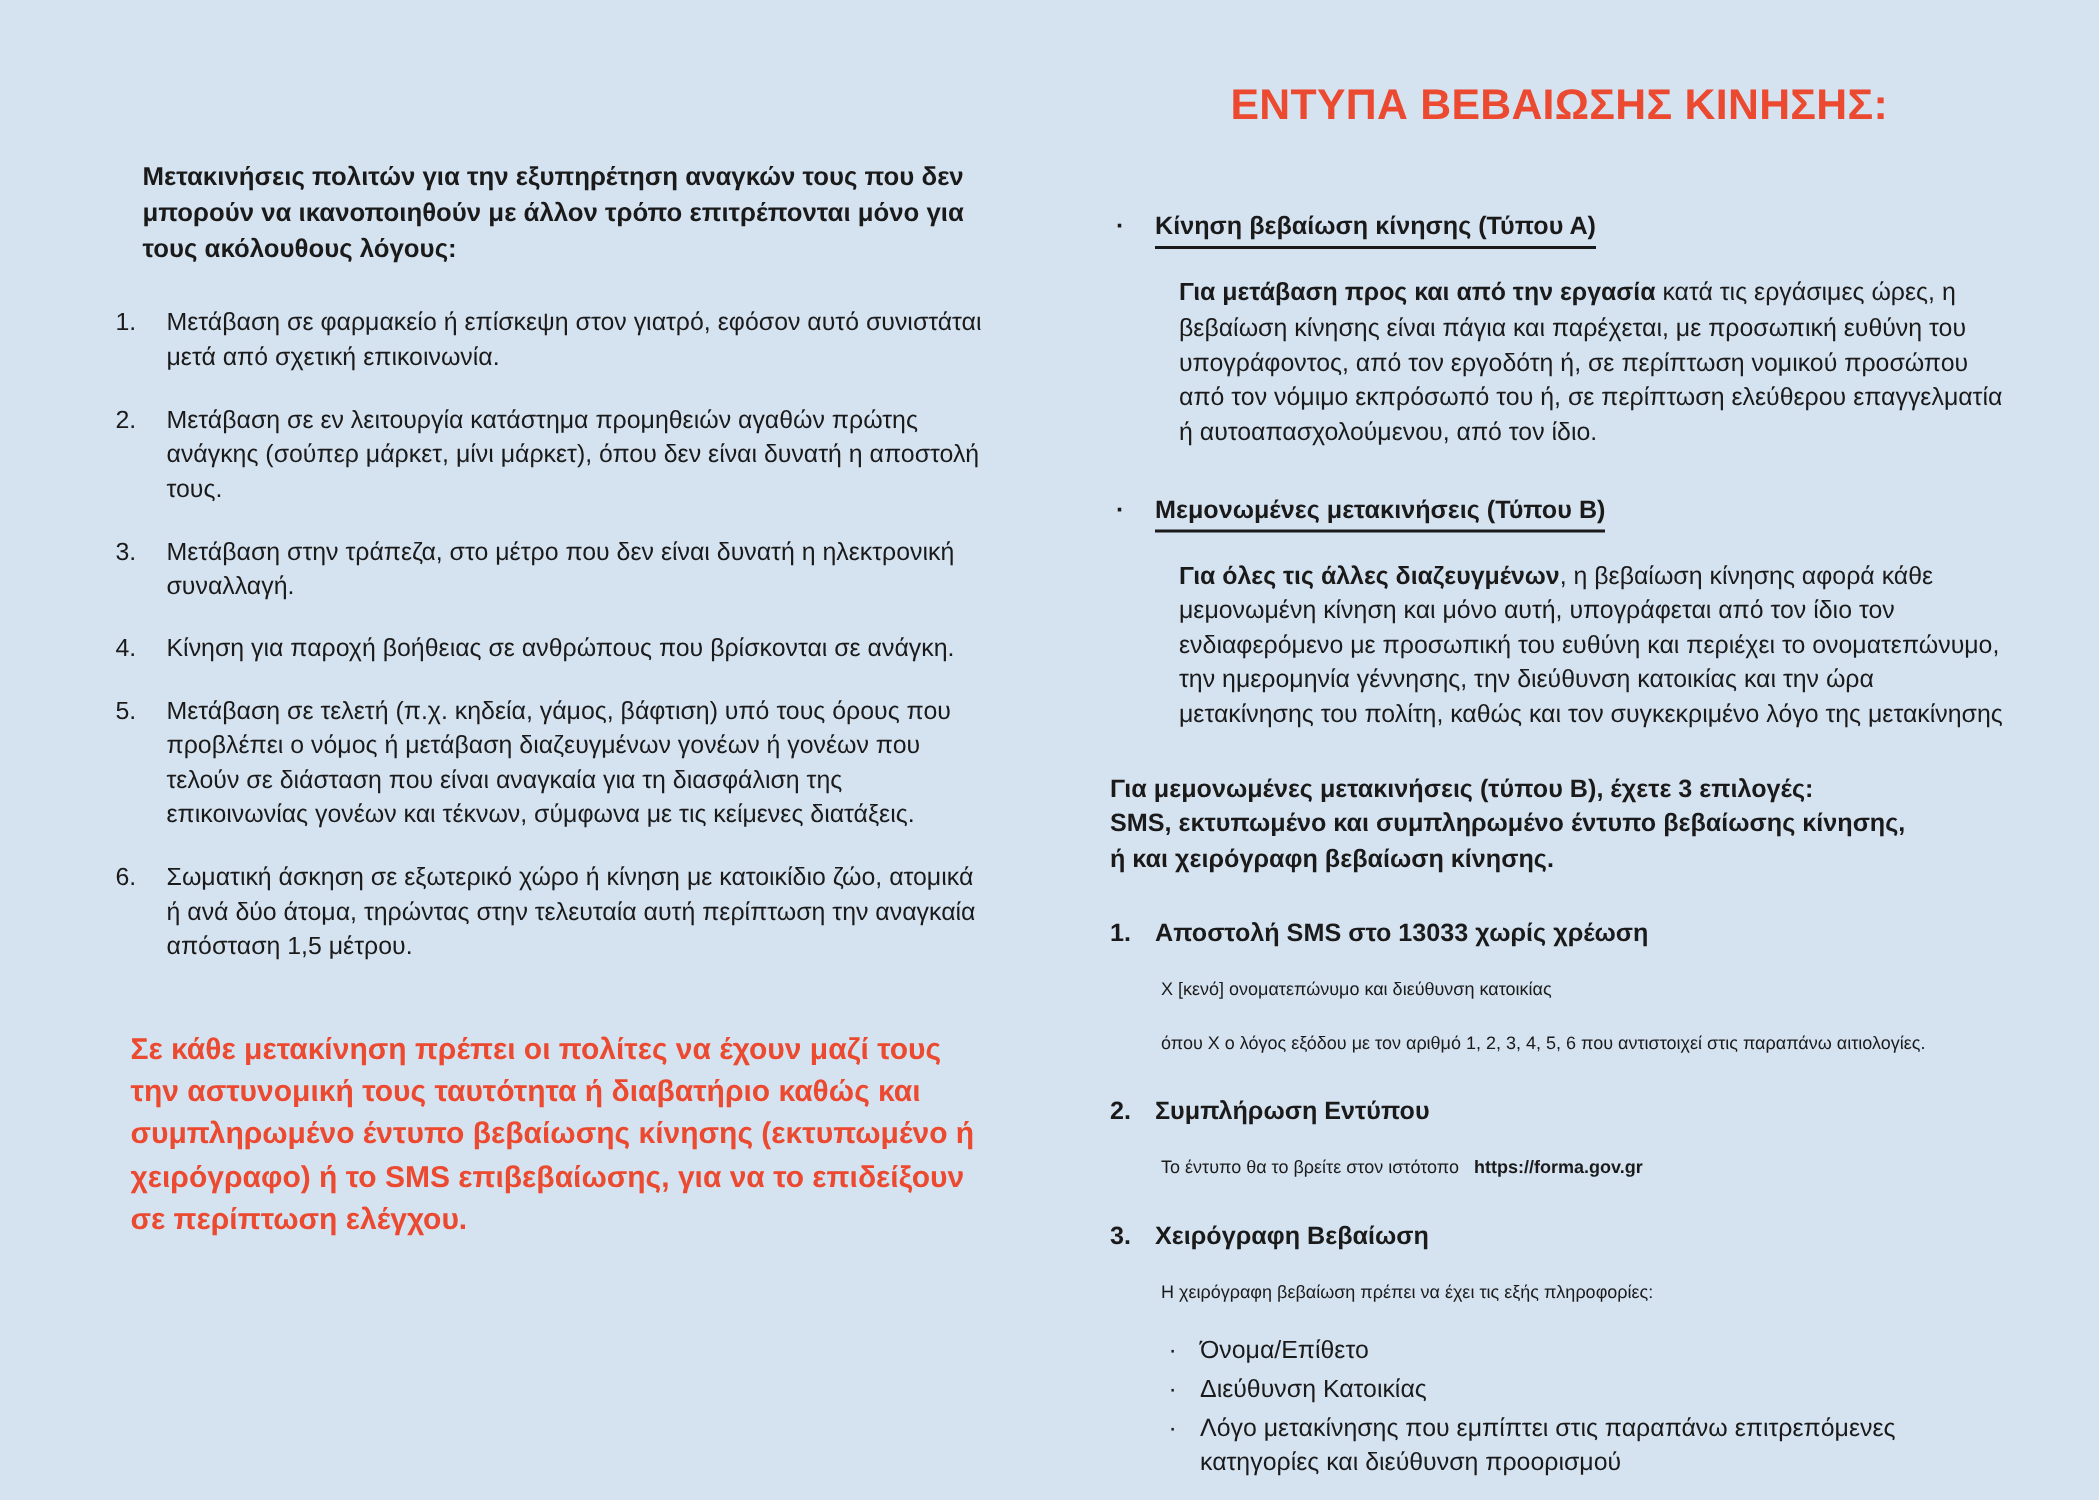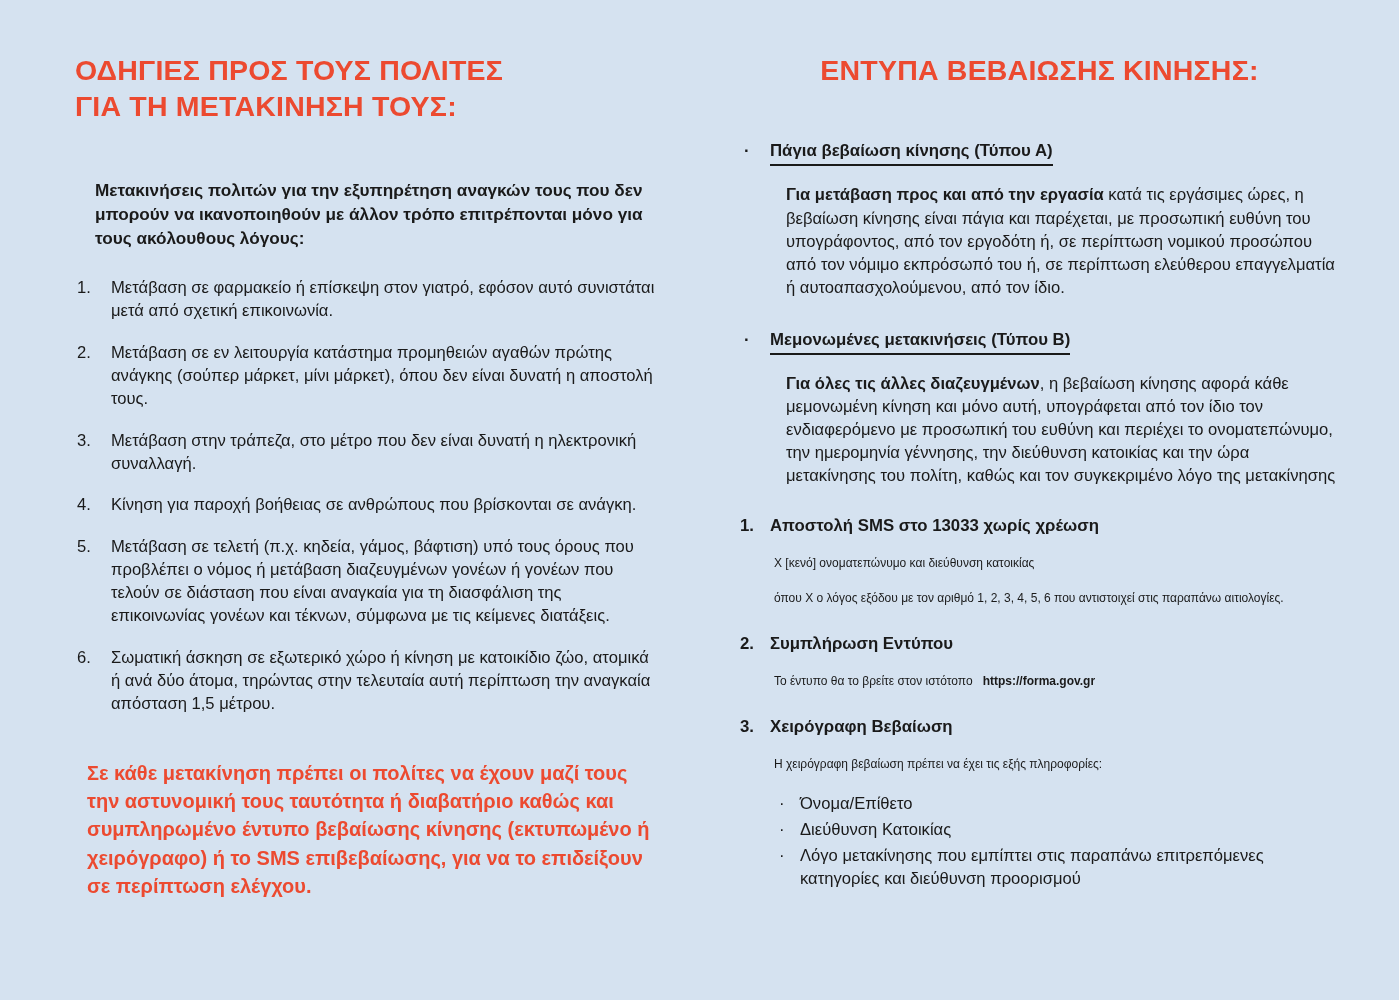--- a/index.html
+++ b/index.html
@@ -191,22 +191,20 @@
     top: 0;
   }
 </style>
 </head>
 <body>
 
 <div class="page">
 
   <div class="col col-left">
 
-    <h1 class="section-title">ΟΔΗΓΙΕΣ ΠΡΟΣ ΤΟΥΣ ΠΟΛΙΤΕΣ
-ΓΙΑ ΤΗ ΜΕΤΑΚΙΝΗΣΗ ΤΟΥΣ:</h1>
 
     <p class="intro">Μετακινήσεις πολιτών για την εξυπηρέτηση αναγκών τους που δεν μπορούν να ικανοποιηθούν με άλλον τρόπο επιτρέπονται μόνο για τους ακόλουθους λόγους:</p>
 
     <ol class="reasons">
 
       <li>
         <span class="num">1.</span>
         <span>Μετάβαση σε φαρμακείο ή επίσκεψη στον γιατρό, εφόσον αυτό συνιστάται μετά από σχετική επικοινωνία.</span>
       </li>
 
@@ -241,37 +239,40 @@
 
   </div>
 
   <div class="col col-right">
 
     <h1 class="section-title">ΕΝΤΥΠΑ ΒΕΒΑΙΩΣΗΣ ΚΙΝΗΣΗΣ:</h1>
 
     <div class="bullet-block" style="margin-top:53px;">
       <p class="bullet-head">
         <span class="dot">·</span>
-        <span class="u">Πάγια βεβαίωση κίνησης (Τύπου Α)</span>
+        <span class="u">Κίνηση βεβαίωση κίνησης (Τύπου Α)</span>
       </p>
       <p class="body-para">
         <b>Για μετάβαση προς και από την εργασία</b><span> κατά τις εργάσιμες ώρες, η βεβαίωση κίνησης είναι πάγια και παρέχεται, με προσωπική ευθύνη του υπογράφοντος, από τον εργοδότη ή, σε περίπτωση νομικού προσώπου από τον νόμιμο εκπρόσωπό του ή, σε περίπτωση ελεύθερου επαγγελματία ή αυτοαπασχολούμενου, από τον ίδιο.</span>
       </p>
     </div>
 
     <div class="bullet-block" style="margin-top:30px;">
       <p class="bullet-head">
         <span class="dot">·</span>
         <span class="u">Μεμονωμένες μετακινήσεις (Τύπου Β)</span>
       </p>
       <p class="body-para">
         <b>Για όλες τις άλλες διαζευγμένων</b><span>, η βεβαίωση κίνησης αφορά κάθε μεμονωμένη κίνηση και μόνο αυτή, υπογράφεται από τον ίδιο τον ενδιαφερόμενο με προσωπική του ευθύνη και περιέχει το ονοματεπώνυμο, την ημερομηνία γέννησης, την διεύθυνση κατοικίας και την ώρα μετακίνησης του πολίτη, καθώς και τον συγκεκριμένο λόγο της μετακίνησης</span>
       </p>
     </div>
 
+    <p class="para-strong">Για μεμονωμένες μετακινήσεις (τύπου Β), έχετε 3 επιλογές:
+SMS, εκτυπωμένο και συμπληρωμένο έντυπο βεβαίωσης κίνησης,
+ή και χειρόγραφη βεβαίωση κίνησης.</p>
 
     <ol class="options">
 
       <li>
         <span class="onum">1.</span>
         <p class="otitle">Αποστολή SMS στο 13033 χωρίς χρέωση</p>
         <p class="osub">Χ [κενό] ονοματεπώνυμο και διεύθυνση κατοικίας</p>
         <p class="osub">όπου Χ ο λόγος εξόδου με τον αριθμό 1, 2, 3, 4, 5, 6 που αντιστοιχεί στις παραπάνω αιτιολογίες.</p>
       </li>
 

